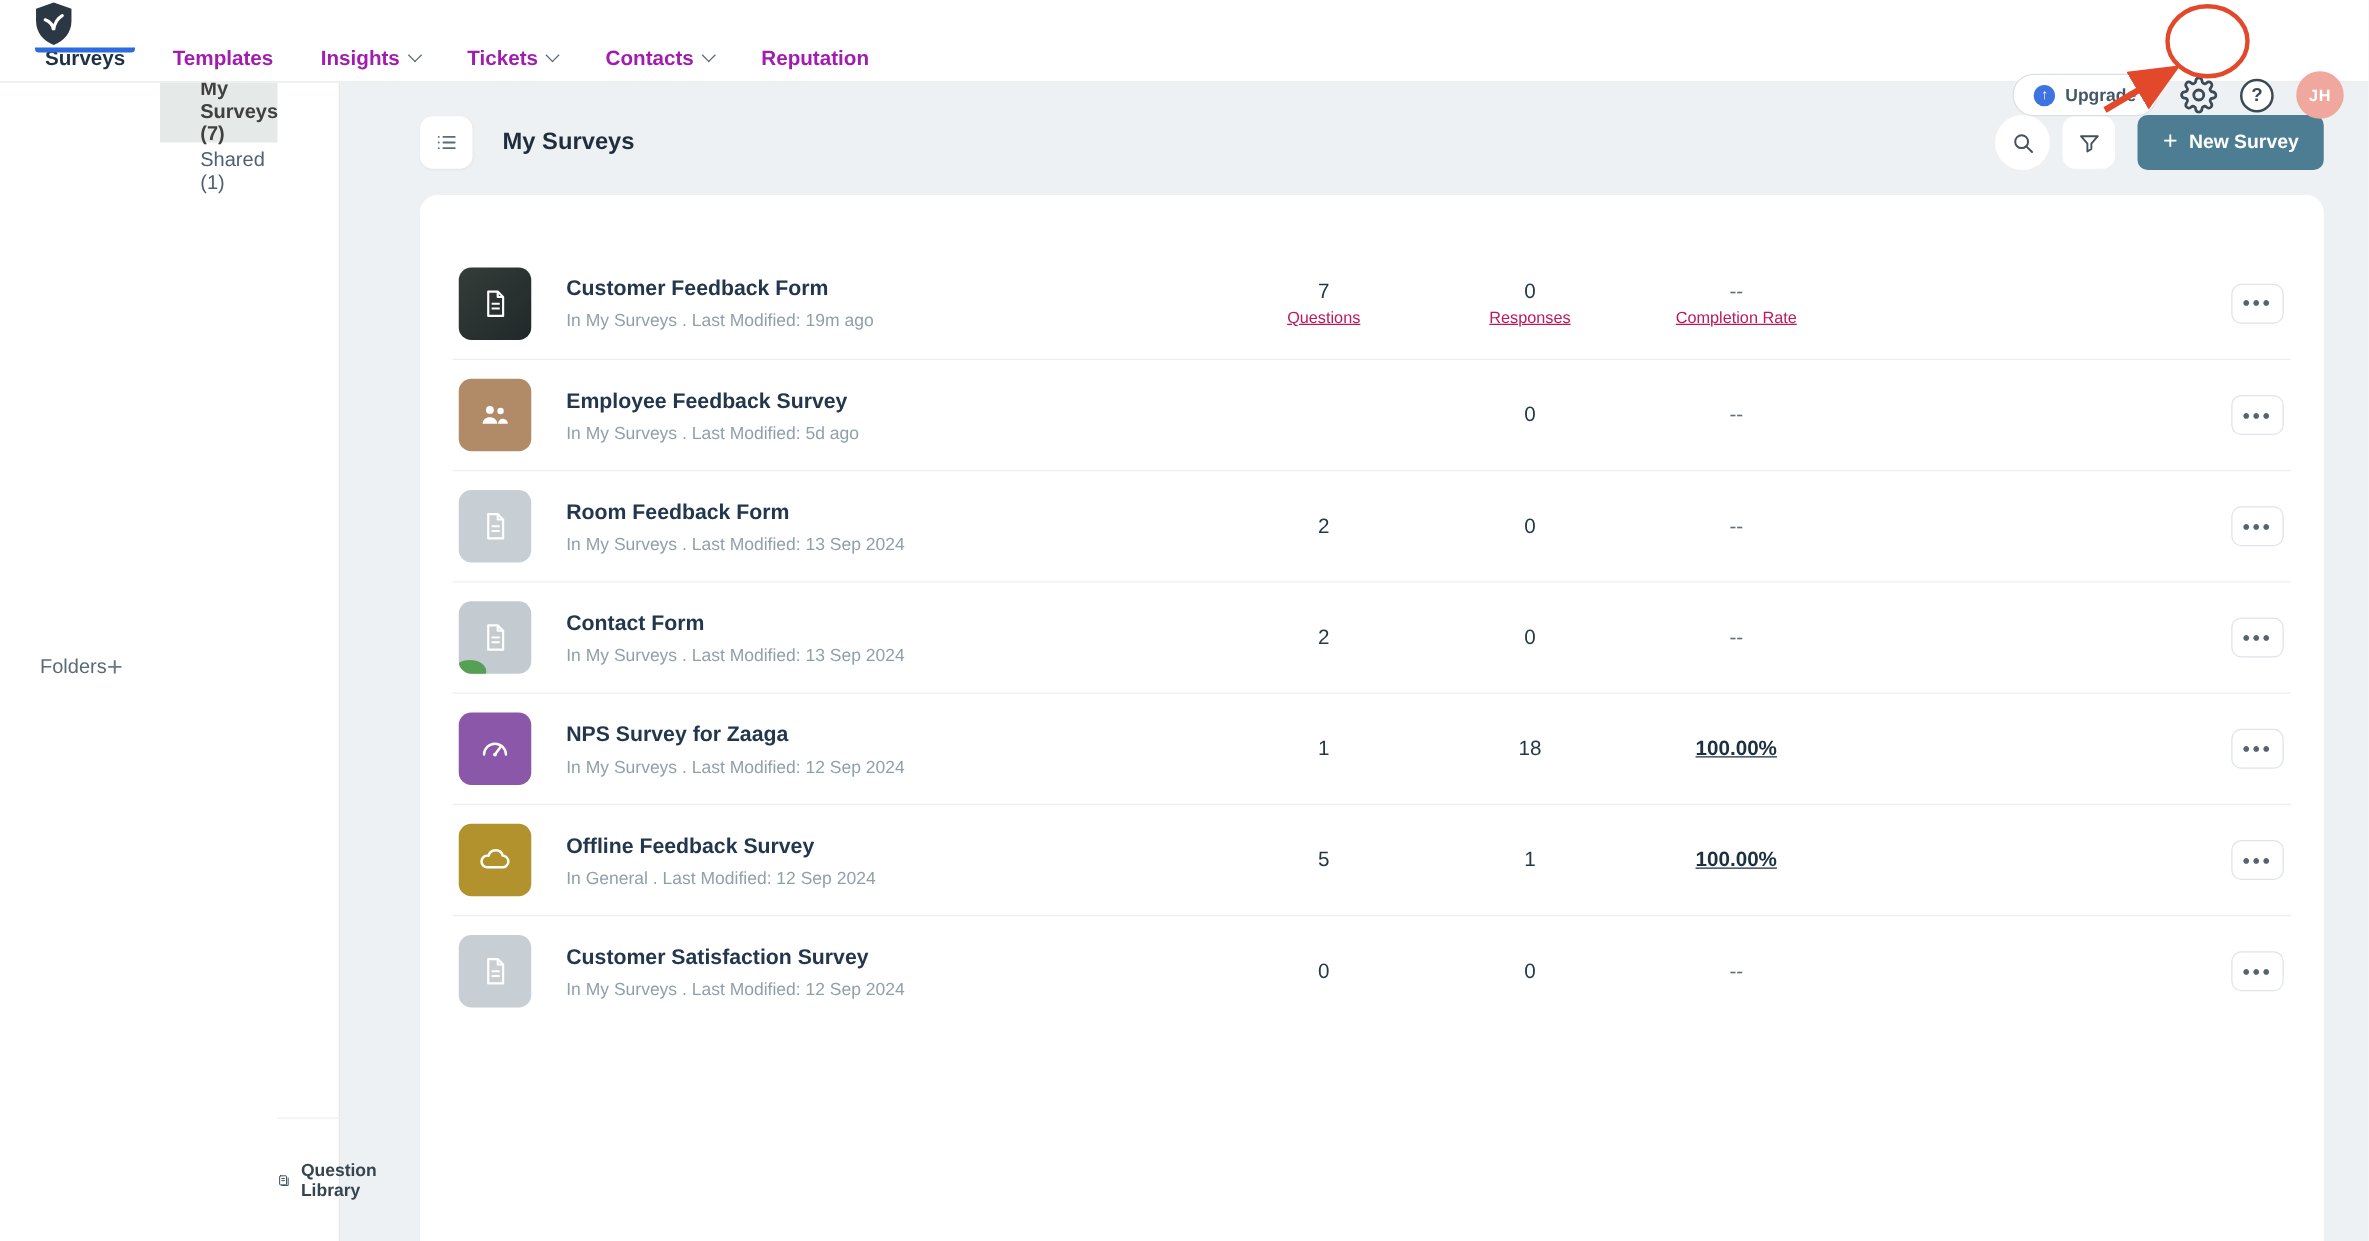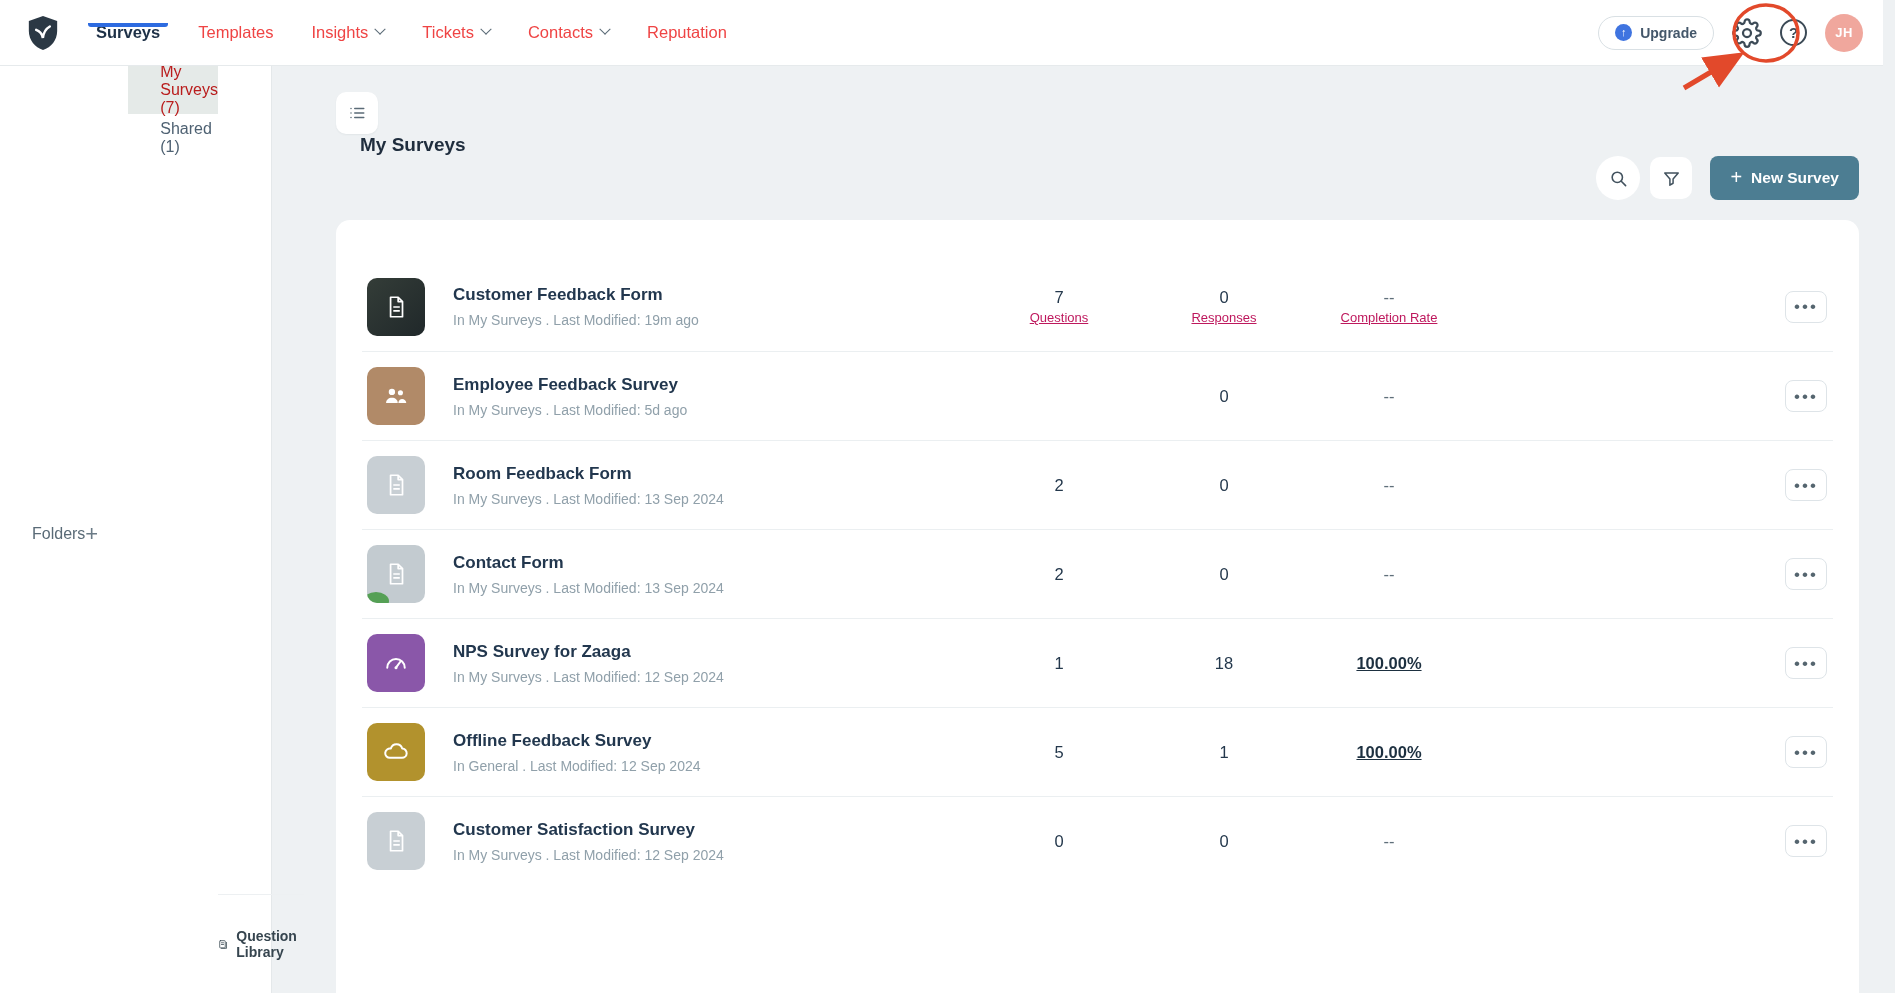--- a/index.html
+++ b/index.html
@@ -7,29 +7,29 @@
   body {
     font-family: "Liberation Sans", sans-serif;
     background: #eef1f3;
     position: relative;
     overflow: hidden;
     color: #2c3e50;
   }
 
   
   .topnav {
-    position: absolute; top: 0; left: 0; right: 12px; height: 66px;
+    position: absolute; top: 0; left: 0; right: 0; height: 66px;
     background: #fff; border-bottom: 1px solid #e6eaec;
-    display: flex; align-items: center; z-index: 10;
+    display: flex; align-items: flex-start; z-index: 10; flex-direction: column;
   }
   .logo-wrap { display: flex; align-items: center; margin-left: 26px; }
   .nav-items { display: flex; align-items: stretch; margin-left: 36px; gap: 38px; }
   .nav-item {
     position: relative; display: flex; align-items: center; gap: 8px;
-    font-size: 16.5px; color: #ef4444; cursor: pointer; white-space: nowrap;
+    font-size: 16.5px; color: #a21caf; cursor: pointer; white-space: nowrap; font-weight: bold;
   }
   .nav-item.active { color: #1e3147; font-weight: 700; }
   .nav-item.active::before {
     content: ''; position: absolute; top: 0; left: -8px; right: -8px; height: 4px;
     background: #2d6be0; border-radius: 0 0 3px 3px;
   }
   .chev {
     width: 8px; height: 8px; border-right: 1.8px solid #5a6a76; border-bottom: 1.8px solid #5a6a76;
     transform: rotate(45deg) translate(-2px,-2px); display: inline-block; margin-top: -2px;
   }
@@ -66,31 +66,31 @@
   .folders-head {
     display: flex; align-items: center; justify-content: space-between;
     padding: 30px 30px 22px 32px;
   }
   .folders-title { font-size: 16px; color: #5a6b77; }
   .plus-btn { font-size: 22px; color: #6b7b86; background: none; border: none; cursor: pointer; line-height: 1; font-family: "Liberation Sans", sans-serif; }
   .side-item {
     height: 48px; display: flex; align-items: center; padding-left: 32px;
     font-size: 16px; color: #4e6172; cursor: pointer;
   }
-  .side-item.active { background: #e5eae8; color: #b91c1c; font-weight: 400; }
+  .side-item.active { background: #e5eae8; color: #404040; font-weight: 700; }
   .side-footer {
     margin-top: auto; border-top: 1px solid #edf0f2; padding: 33px 0;
     display: flex; align-items: center; justify-content: center; gap: 8px;
     font-size: 14px; font-weight: 700; color: #36454f; cursor: pointer;
   }
 
   
   .main { position: absolute; top: 66px; left: 272px; right: 0; bottom: 0; }
   .main-head {
-    display: flex; align-items: flex-start; padding: 26px 36px 0 64px; flex-direction: column;
+    display: flex; align-items: center; padding: 26px 36px 0 64px;
   }
   .toggle-btn {
     width: 42px; height: 42px; background: #fff; border: none; border-radius: 10px;
     display: flex; align-items: center; justify-content: center; cursor: pointer;
     box-shadow: 0 1px 2px rgba(40,60,70,.06);
   }
   .page-title { font-size: 19px; font-weight: 700; color: #1f2d3d; margin-left: 24px; }
   .head-actions { margin-left: auto; display: flex; align-items: center; gap: 10px; }
   .search-btn { width: 44px; height: 44px; border-radius: 50%; background: #fff; border: none; cursor: pointer; display:flex; align-items:center; justify-content:center; }
   .filter-btn { width: 42px; height: 42px; border-radius: 10px; background: #fff; border: none; cursor: pointer; display:flex; align-items:center; justify-content:center; }

